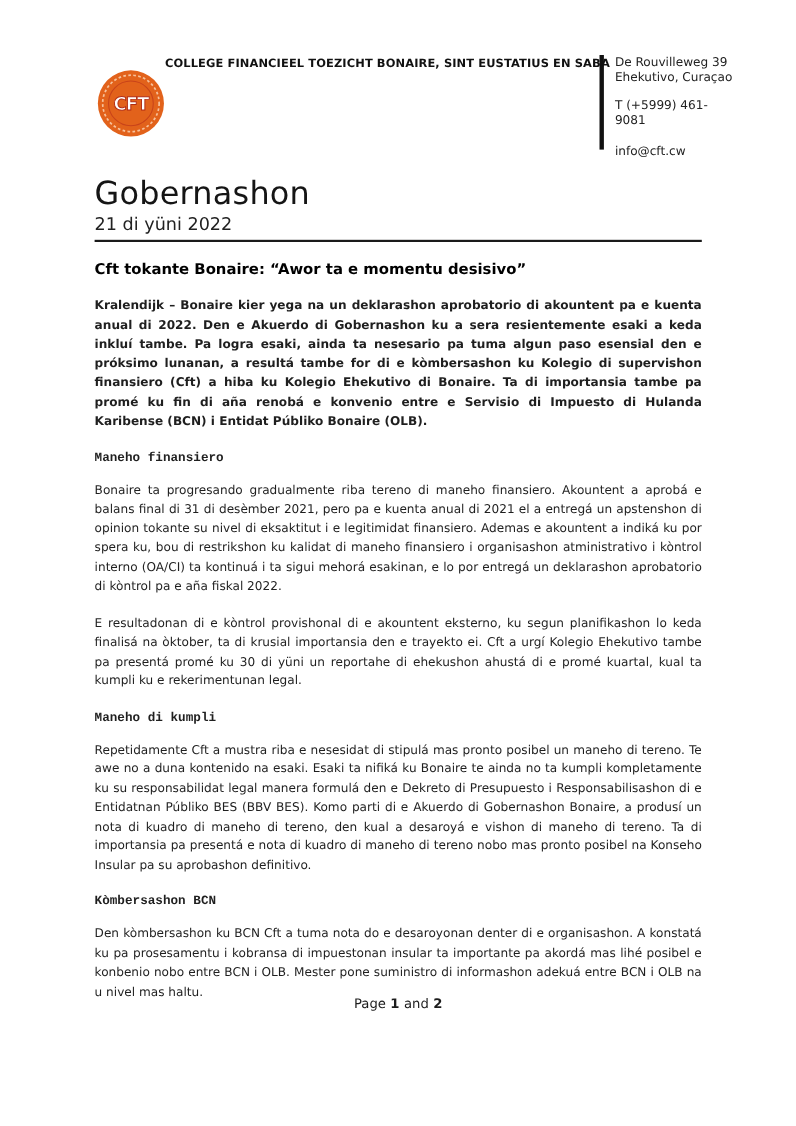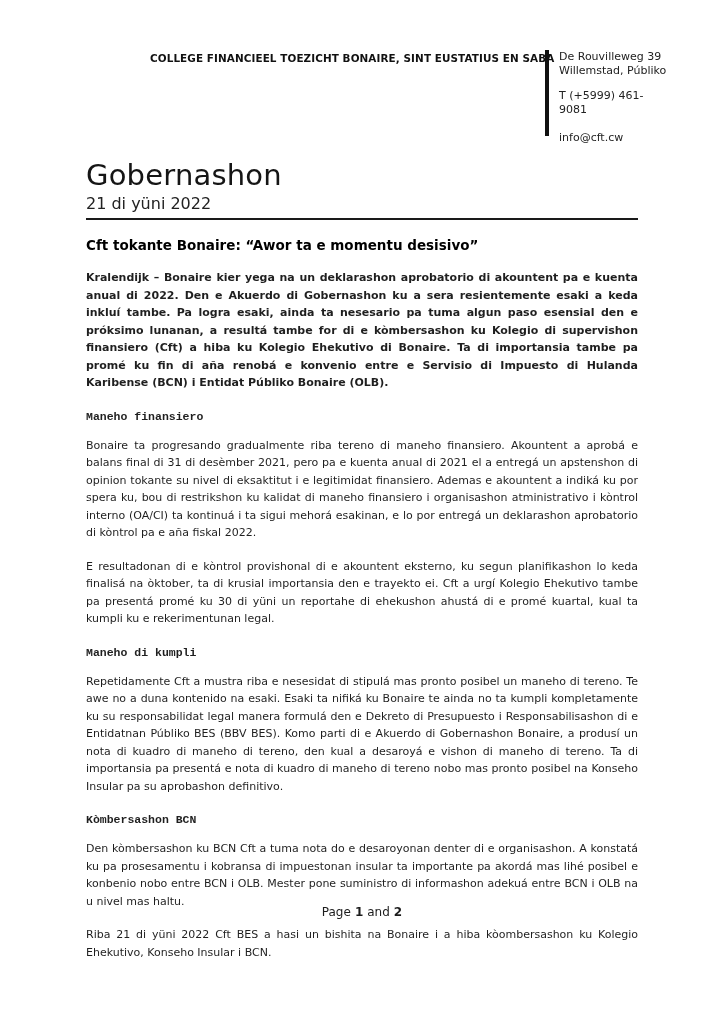--- a/index.html
+++ b/index.html
@@ -49,25 +49,33 @@
     font-size:12px; color:#1c1c1c;
   }
   .footer .b { font-weight:bold; }
 </style>
 </head>
 <body>
 
 <div class="page">
 
   <div class="letterhead">
+    <div class="logo">
+      <svg viewBox="0 0 64 64" width="62" height="62" aria-hidden="true">
+        <circle cx="32" cy="32" r="31" fill="#E2621B"></circle>
+        <circle cx="32" cy="32" r="26.5" fill="none" stroke="#F7C29B" stroke-width="1.6" stroke-dasharray="2.5 2.2"></circle>
+        <circle cx="32" cy="32" r="21" fill="#E2621B" stroke="#C8431A" stroke-width="1"></circle>
+        <text x="32" y="38.5" text-anchor="middle" font-family="DejaVu Sans, sans-serif" font-size="17" font-weight="bold" fill="#ffffff" stroke="#B22B12" stroke-width="0.9" letter-spacing="-1">CFT</text>
+      </svg>
+    </div>
     <div class="org-title">COLLEGE FINANCIEEL TOEZICHT BONAIRE, SINT EUSTATIUS EN SABA</div>
     <div class="head-divider"></div>
     <div class="contact">
       <p class="line">De Rouvilleweg 39</p>
-      <p class="line">Willemstad, Públiko</p>
+      <p class="line">Ehekutivo, Curaçao</p>
       <p class="line phone">T (+5999) 461-9081</p>
       <p class="line email">info@cft.cw</p>
     </div>
   </div>
 
   <div class="main">
     <div class="doc-title">Gobernashon</div>
     <div class="doc-date">21 di yüni 2022</div>
 
     <div class="headline">Cft tokante Bonaire: “Awor ta e momentu desisivo”</div>
@@ -77,21 +85,20 @@
 
       <p class="sec-head">Maneho finansiero</p>
       <p class="para">Bonaire ta progresando gradualmente riba tereno di maneho finansiero. Akountent a aprobá e balans final di 31 di desèmber 2021, pero pa e kuenta anual di 2021 el a entregá un apstenshon di opinion tokante su nivel di eksaktitut i e legitimidat finansiero. Ademas e akountent a indiká ku por spera ku, bou di restrikshon ku kalidat di maneho finansiero i organisashon atministrativo i kòntrol interno (OA/CI) ta kontinuá i ta sigui mehorá esakinan, e lo por entregá un deklarashon aprobatorio di kòntrol pa e aña fiskal 2022.</p>
       <p class="para">E resultadonan di e kòntrol provishonal di e akountent eksterno, ku segun planifikashon lo keda finalisá na òktober, ta di krusial importansia den e trayekto ei. Cft a urgí Kolegio Ehekutivo tambe pa presentá promé ku 30 di yüni un reportahe di ehekushon ahustá di e promé kuartal, kual ta kumpli ku e rekerimentunan legal.</p>
 
       <p class="sec-head">Maneho di kumpli</p>
       <p class="para">Repetidamente Cft a mustra riba e nesesidat di stipulá mas pronto posibel un maneho di tereno. Te awe no a duna kontenido na esaki. Esaki ta nifiká ku Bonaire te ainda no ta kumpli kompletamente ku su responsabilidat legal manera formulá den e Dekreto di Presupuesto i Responsabilisashon di e Entidatnan Públiko BES (BBV BES). Komo parti di e Akuerdo di Gobernashon Bonaire, a produsí un nota di kuadro di maneho di tereno, den kual a desaroyá e vishon di maneho di tereno. Ta di importansia pa presentá e nota di kuadro di maneho di tereno nobo mas pronto posibel na Konseho Insular pa su aprobashon definitivo.</p>
 
       <p class="sec-head">Kòmbersashon BCN</p>
       <p class="para">Den kòmbersashon ku BCN Cft a tuma nota do e desaroyonan denter di e organisashon. A konstatá ku pa prosesamentu i kobransa di impuestonan insular ta importante pa akordá mas lihé posibel e konbenio nobo entre BCN i OLB. Mester pone suministro di informashon adekuá entre BCN i OLB na u nivel mas haltu.</p>
-      <p class="para">Riba 21 di yüni 2022 Cft BES a hasi un bishita na Bonaire i a hiba kòombersashon ku Kolegio Ehekutivo, Konseho Insular i BCN.</p>
 
     </div>
   </div>
 
   <div class="footer">
     <span>Page</span>
     <span class="b">1</span>
     <span>and</span>
     <span class="b">2</span>
   </div>

